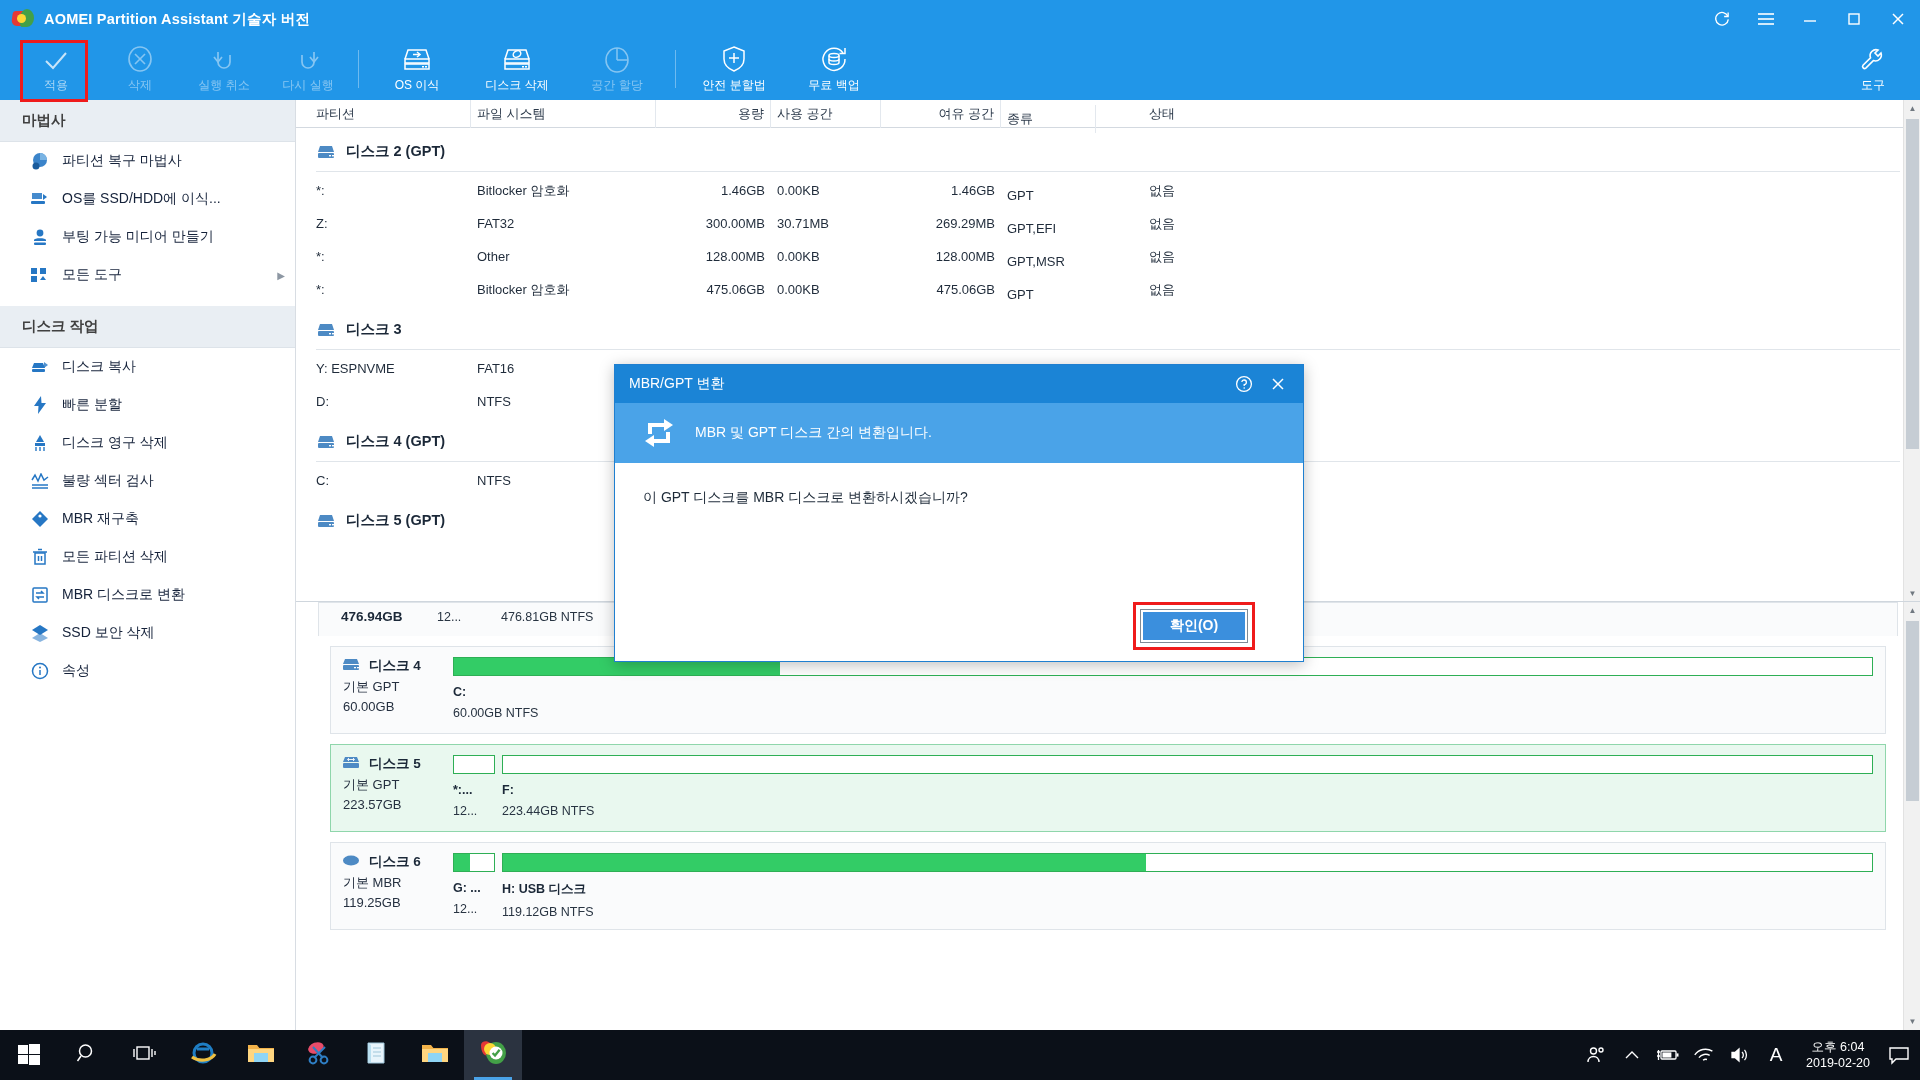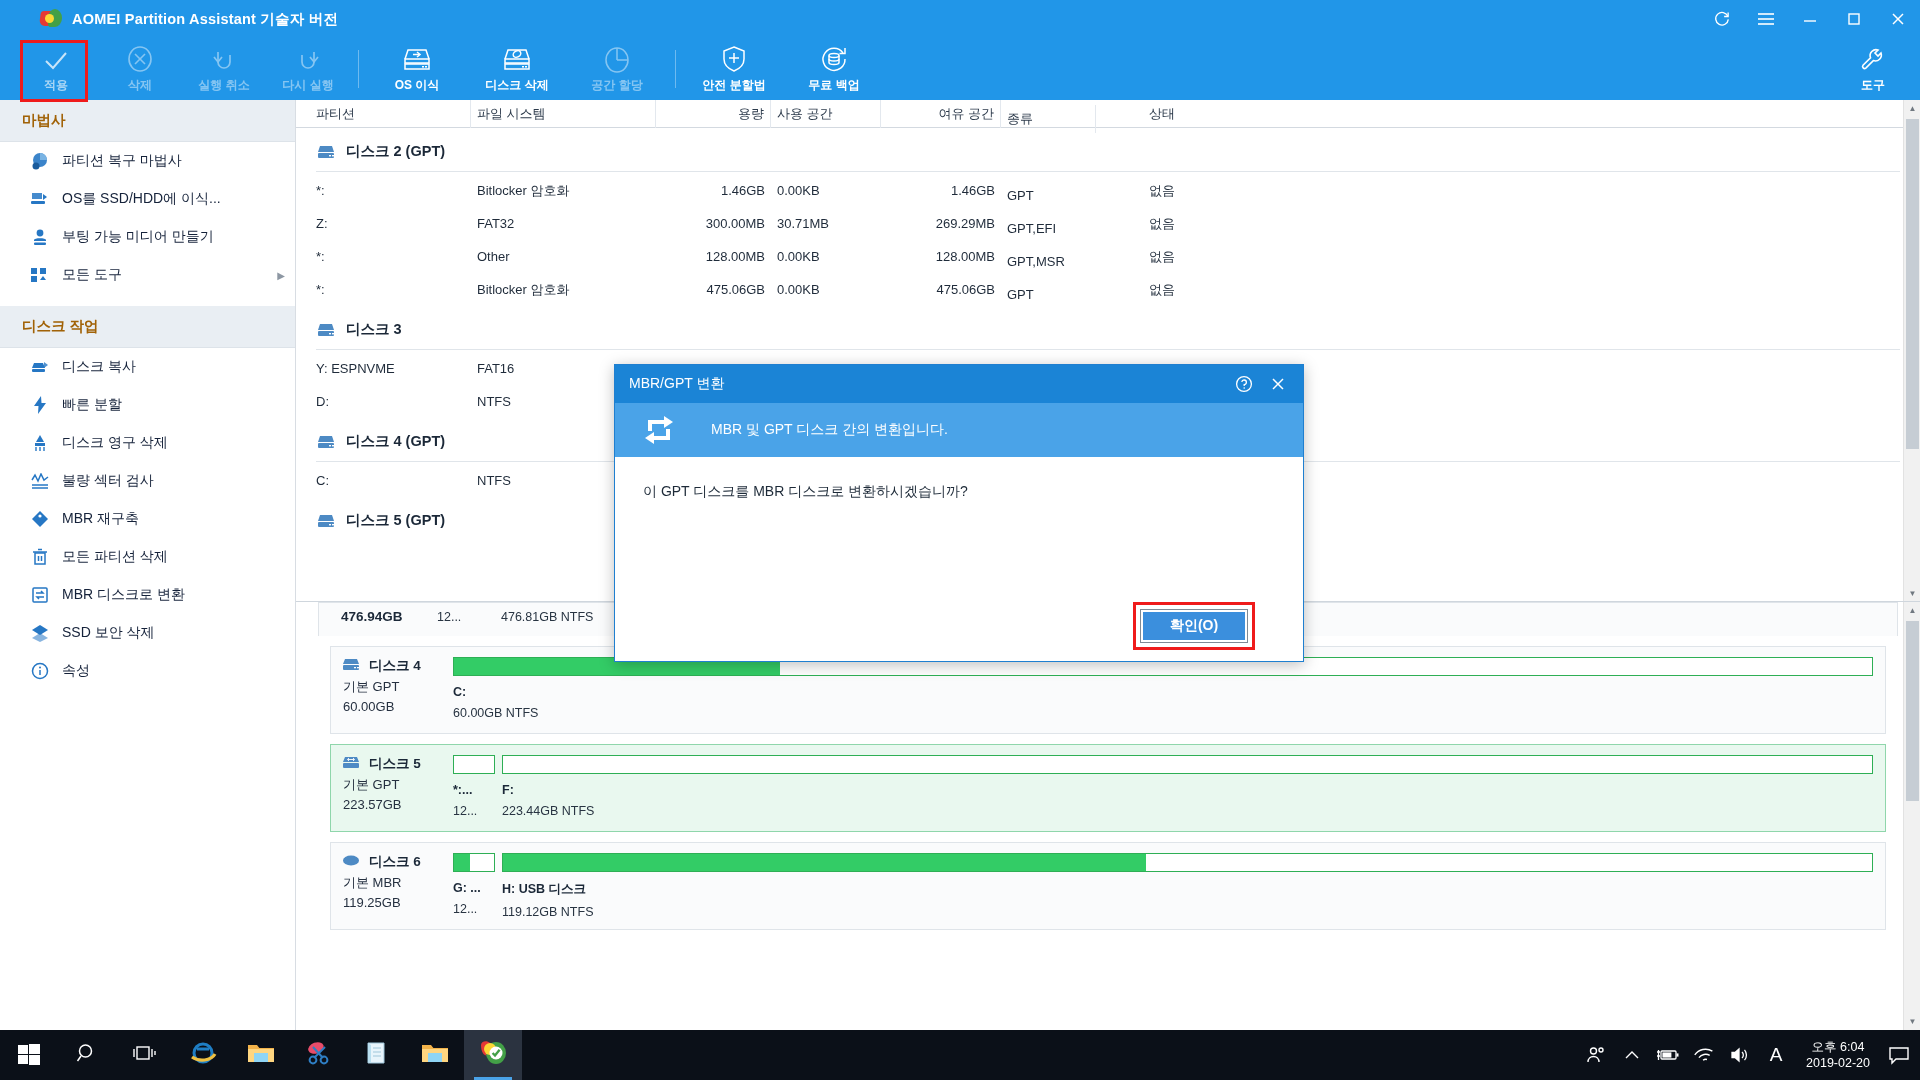--- a/index.html
+++ b/index.html
@@ -14,21 +14,21 @@
     position: absolute; left:0; top:0;
     width: 1920px; height: 1030px;
     background: #ffffff;
     display: flex; flex-direction: column;
   }
 
   
   .titlebar {
     height: 38px; background: #2196e8;
     display: flex; align-items: center;
-    position: relative; flex: 0 0 38px; padding-left: 28px;
+    position: relative; flex: 0 0 38px;
   }
   .logo {
     width: 22px; height: 22px; margin-left: 12px; margin-right: 10px;
     position: relative;
   }
   .logo .l1 { position:absolute; left:0; top:3px; width:13px; height:15px;
      background:#e53935; border-radius: 3px 0 0 6px; transform: skewX(-8deg);}
   .logo .l2 { position:absolute; left:8px; top:1px; width:14px; height:18px;
      background:#43a047; border-radius: 50% 50% 50% 20%;}
   .logo .l3 { position:absolute; left:5px; top:6px; width:9px; height:9px;
@@ -53,21 +53,21 @@
     display: flex; align-items: stretch;
     flex: 0 0 62px; position: relative;
   }
   .tool {
     width: 84px; display:flex; flex-direction:column;
     align-items:center; justify-content:center; gap:3px;
     color:#ffffff; cursor:pointer; position:relative;
   }
   .tool.wide { width: 100px; }
   .tool .ico { height: 30px; display:flex; align-items:flex-end; }
-  .tool .lbl { font-size: 12px; white-space:nowrap; font-weight:700; }
+  .tool .lbl { font-size: 12px; white-space:nowrap; font-weight:400; }
   .tool.disabled { opacity: .45; }
   .tool.apply .lbl { opacity:.6; }
   .highlight-box {
     position:absolute; border:3px solid #ef1b1b; pointer-events:none;
   }
   .tool-sep {
     width:1px; background: rgba(255,255,255,.35); margin: 12px 8px;
   }
   .toolbar-right {
     margin-left:auto; display:flex; align-items:center;
@@ -78,21 +78,21 @@
   
   .body { flex: 1 1 auto; display:flex; min-height:0; }
 
   
   .sidebar {
     width: 296px; flex:0 0 296px; background:#ffffff;
     border-right:1px solid #d8dde3;
     display:flex; flex-direction:column;
   }
   .side-head {
-    background:#e9eef3; color:#a16207; font-size:14.5px; font-weight:700;
+    background:#e9eef3; color:#404040; font-size:14.5px; font-weight:700;
     padding: 11px 0 11px 22px; border-bottom:1px solid #dde3e9;
   }
   .side-item {
     display:flex; align-items:center; gap:12px;
     padding: 0 10px 0 30px; height: 38px; cursor:pointer;
     font-size: 14px; color: #15223a; position:relative;
   }
   .side-item .si-ico { width:20px; height:20px; flex:0 0 20px;
      display:flex; align-items:center; justify-content:center; color:#2677c4;}
   .side-item .si-arrow { margin-left:auto; color:#8d97a3; font-size:10px; }
@@ -192,21 +192,21 @@
     display:flex; flex-direction:column;
   }
   .modal-title {
     height: 38px; background:#1b84d6; display:flex; align-items:center;
     color:#ffffff; font-size:14px; padding-left:14px;
   }
   .modal-title .mt-btns { margin-left:auto; display:flex; align-items:center; gap:4px; padding-right:10px;}
   .mtb { width:30px; height:30px; display:flex; align-items:center; justify-content:center;
      color:#ffffff; cursor:pointer;}
   .modal-banner {
-    height: 54px; background:#4aa3e8; display:flex; align-items:center; gap:34px;
+    height: 60px; background:#4aa3e8; display:flex; align-items:center; gap:18px;
     padding-left: 26px; color:#ffffff; font-size:14px;text-align:right;
   }
   .modal-banner .mb-ico { width:36px; height:36px; display:flex; align-items:center; justify-content:center;}
   .modal-body { flex:1 1 auto; padding: 26px 28px 0 28px; font-size:14px; color:#1d2a38; }
   .modal-foot {
     height: 70px; display:flex; align-items:center; justify-content:flex-end;
     padding-right: 56px; position:relative;
   }
   .ok-btn {
     background:#3b8fdd; color:#ffffff; font-size:14px; font-weight:700;

